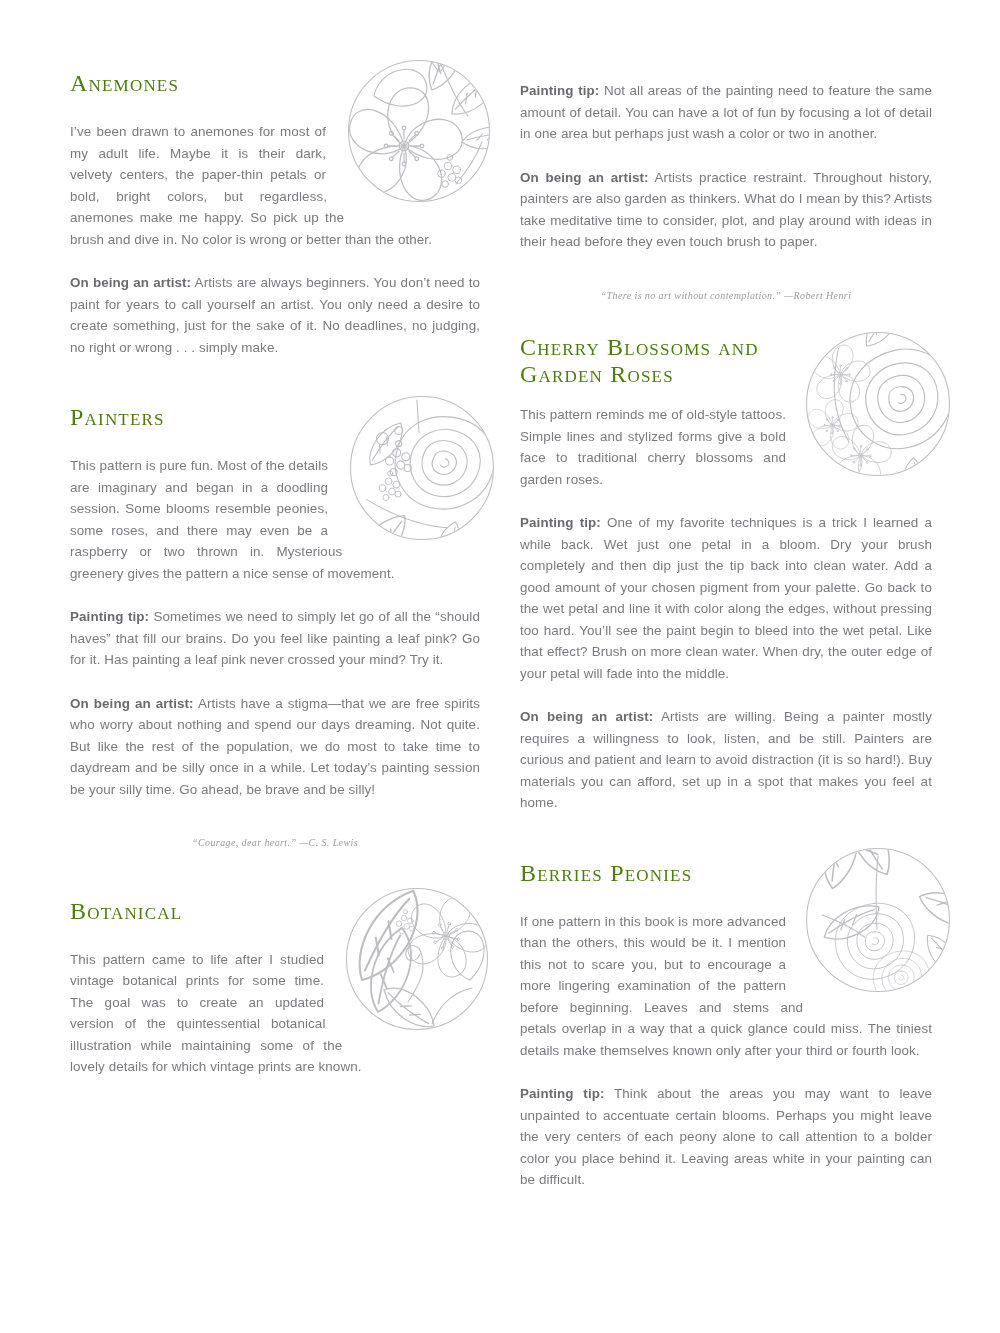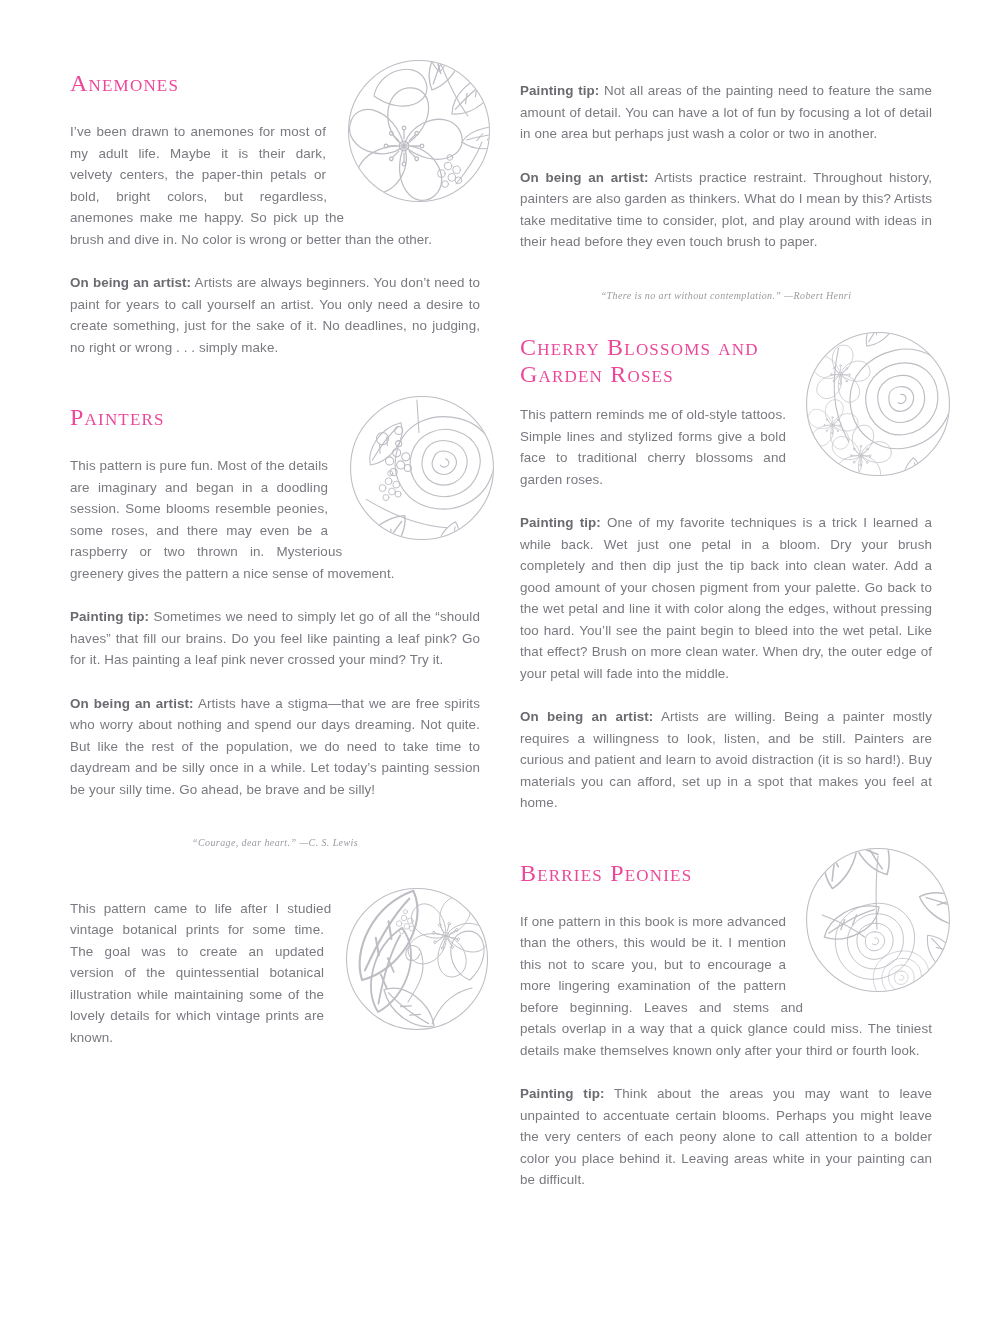--- a/index.html
+++ b/index.html
@@ -21,21 +21,21 @@
   .col-left  { left: 70px;  top: 70px; width: 410px; }
   .col-right { left: 520px; top: 80px; width: 412px; }
 
   h2 {
     font-family: "Liberation Serif", serif;
     font-variant: small-caps;
     font-weight: 500;
     font-size: 24px;
     line-height: 27px;
     letter-spacing: 1.2px;
-    color: #ec4899;
+    color: #4d7c0f;
     margin: 0 0 24px 0;
     text-align: left;
   }
   .sec-cherry h2 { margin-bottom: 16px; }
 
   p.para { margin: 0; }
   p.tip, p.artist { margin-top: 22px; }
   p.para strong { font-weight: bold; color: #6a6a70; }
 
   .sec { margin: 0; }
@@ -201,21 +201,21 @@
           <path d="M20,106 C40,118 70,132 100,134"></path>
         </g>
       </g>
     </svg>
     <h2>Painters</h2>
     <p class="para">This pattern is pure fun. Most of the details are imaginary and began in a doodling session. Some blooms resemble peonies, some roses, and there may even be a raspberry or two thrown in. Mysterious greenery gives the pattern a nice sense of movement.</p>
   </section>
 
   <p class="para tip"><strong>Painting tip:</strong> <span>Sometimes we need to simply let go of all the “should haves” that fill our brains. Do you feel like painting a leaf pink? Go for it. Has painting a leaf pink never crossed your mind? Try it.</span></p>
 
-  <p class="para artist"><strong>On being an artist:</strong> <span>Artists have a stigma—that we are free spirits who worry about nothing and spend our days dreaming. Not quite. But like the rest of the population, we do need to take time to daydream and be silly once in a while. Let today’s painting session be your silly time. Go ahead, be brave and be silly!</span></p>
+  <p class="para artist"><strong>On being an artist:</strong> <span>Artists have a stigma—that we are free spirits who worry about nothing and spend our days dreaming. Not quite. But like the rest of the population, we do most to take time to daydream and be silly once in a while. Let today’s painting session be your silly time. Go ahead, be brave and be silly!</span></p>
 
   <p class="quote">“Courage, dear heart.” —C. S. Lewis</p>
 
   <section class="sec sec-botanical">
     <svg class="illus" width="150" height="150" viewBox="0 0 150 150">
       <defs>
           <clipPath id="cp-c">
             <circle cx="75" cy="75" r="70"></circle>
           </clipPath>
         </defs>
@@ -226,20 +226,21 @@
           <use href="#leaf" transform="translate(36,128) rotate(-50) scale(1.7)"></use>
           <use href="#flower" transform="translate(104,52) rotate(15) scale(0.85)"></use>
           <use href="#petal" transform="translate(128,96) rotate(60)"></use>
           <path d="M66,118 C76,102 84,90 80,72 C78,60 66,58 64,68 C62,78 74,80 78,70"></path>
           <use href="#berriesg" transform="translate(62,34) scale(0.7)"></use>
           <path d="M90,140 C98,120 112,108 130,104"></path>
           <use href="#leaf" transform="translate(92,142) rotate(-120) scale(1.2)"></use>
         </g>
       </g>
     </svg>
+    <h2>Botanical</h2>
     <p class="para">This pattern came to life after I studied vintage botanical prints for some time. The goal was to create an updated version of the quintessential botanical illustration while maintaining some of the lovely details for which vintage prints are known.</p>
   </section>
 
 </div>
 
 <div class="col col-right">
 
   <p class="para"><strong>Painting tip:</strong> <span>Not all areas of the painting need to feature the same amount of detail. You can have a lot of fun by focusing a lot of detail in one area but perhaps just wash a color or two in another.</span></p>
 
   <p class="para artist"><strong>On being an artist:</strong> <span>Artists practice restraint. Throughout history, painters are also garden as thinkers. What do I mean by this? Artists take meditative time to consider, plot, and play around with ideas in their head before they even touch brush to paper.</span></p>

